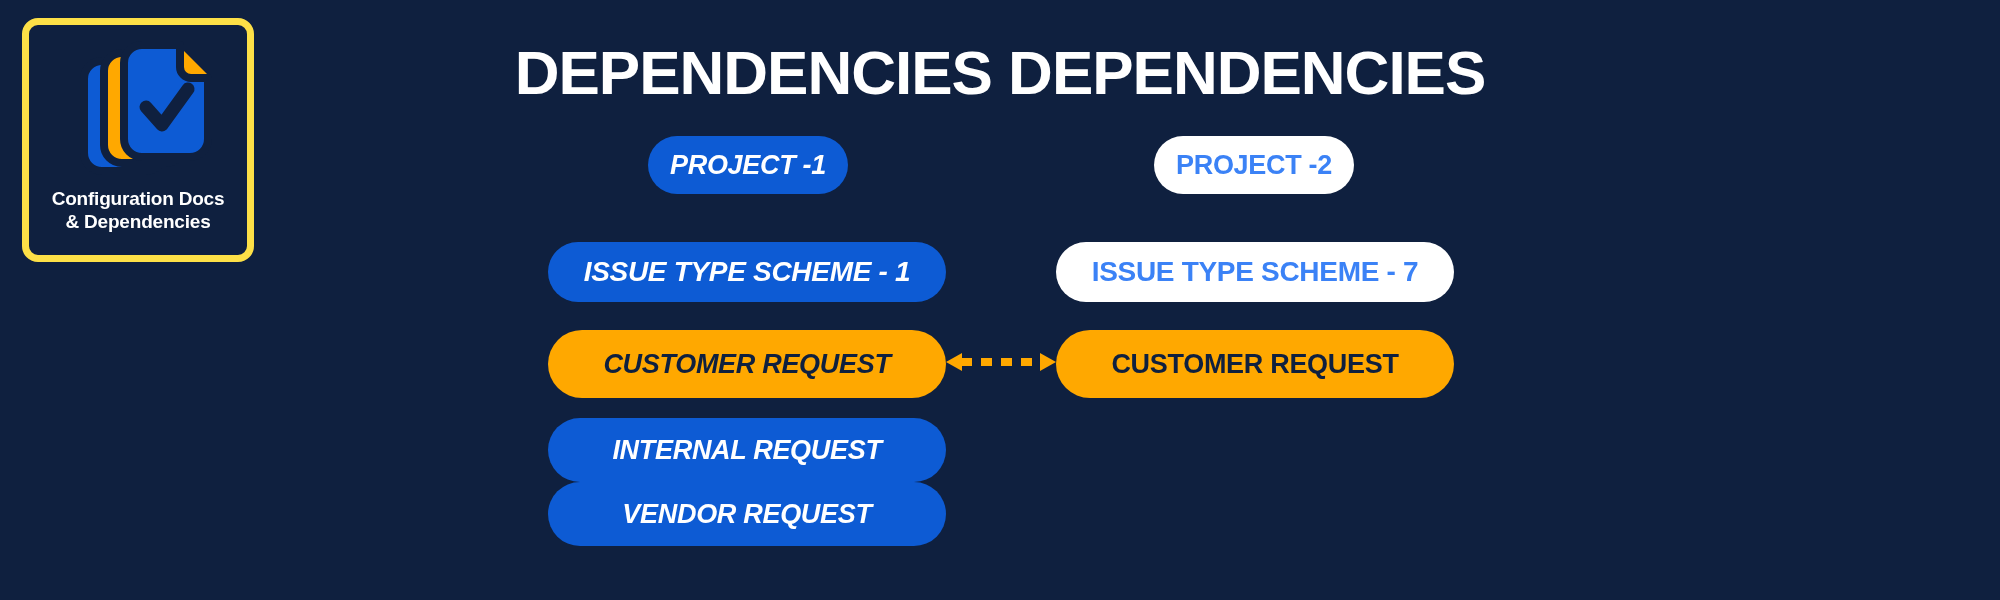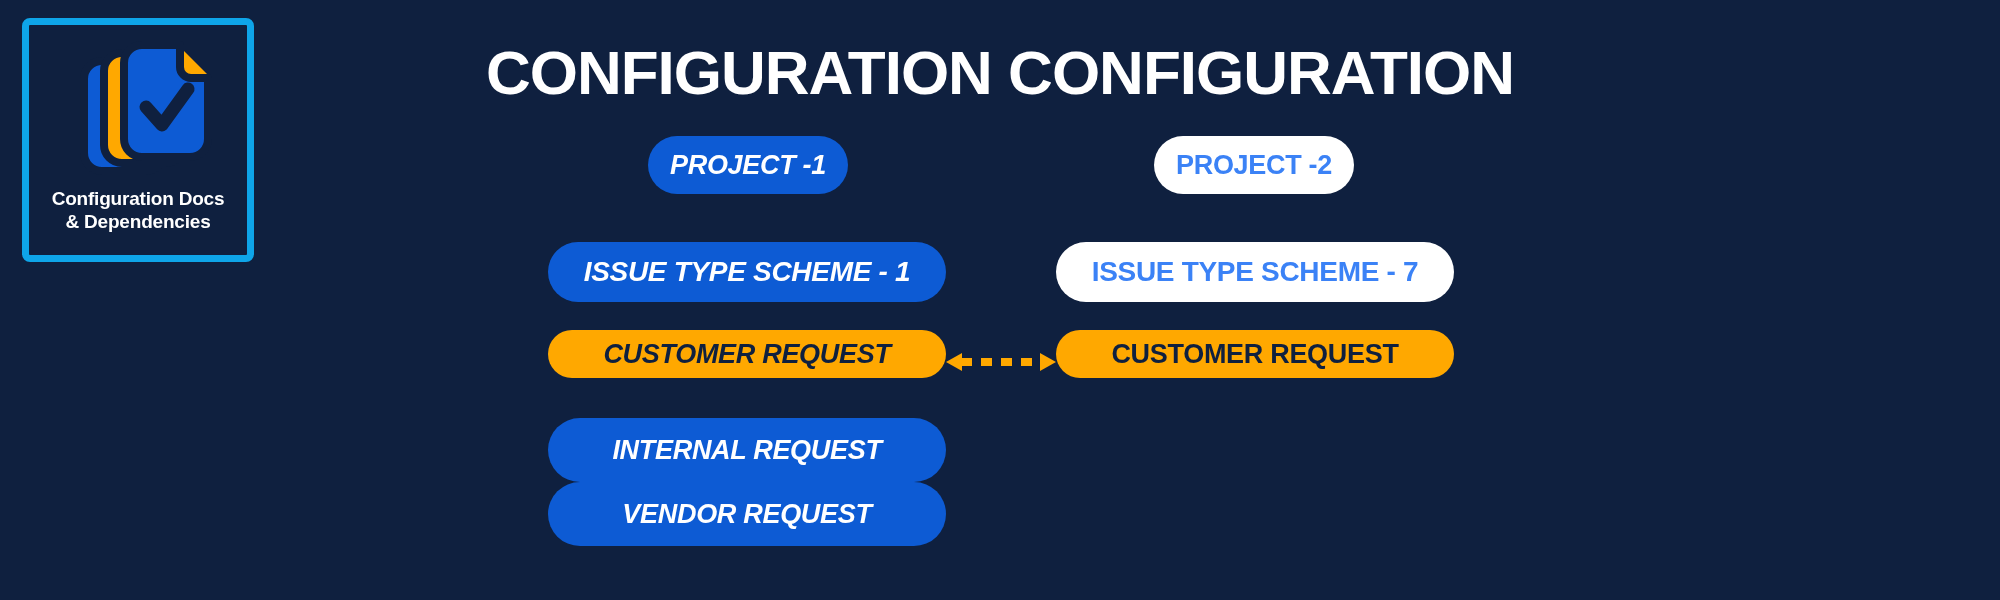--- a/index.html
+++ b/index.html
@@ -21,22 +21,22 @@
     background: #0f203f;
   }
 
   
   #icon-card {
     position: absolute;
     left: 22px;
     top: 18px;
     width: 232px;
     height: 244px;
-    border: 7px solid #0ea5e9;
-    border-radius: 8px;
+    border: 7px solid #fde047;
+    border-radius: 16px;
     background: #0f203f;
     box-sizing: border-box;
     display: flex;
     flex-direction: column;
     align-items: center;
     justify-content: flex-start;
     padding-top: 16px;
   }
   #icon-art {
     width: 152px;
@@ -95,21 +95,21 @@
 
   
   .col1 { left: 548px; width: 398px; font-style: italic; }
   .col2 { left: 1056px; width: 398px; }
 
   .row-project { top: 136px; height: 58px; font-size: 27px; }
   .row-project.col1 { left: 648px; width: 200px; }
   .row-project.col2 { left: 1154px; width: 200px; }
 
   .row-scheme  { top: 242px; height: 60px; font-size: 28px; }
-  .row-request { top: 330px; height: 48px; font-size: 27px; }
+  .row-request { top: 330px; height: 68px; font-size: 27px; }
   .row-third   { top: 418px; height: 64px; font-size: 27px; }
   .row-fourth  { top: 482px; height: 64px; font-size: 27px; }
 
   
   #link-arrow {
     position: absolute;
     left: 944px;
     top: 348px;
     width: 114px;
     height: 28px;
@@ -132,21 +132,21 @@
       <path d="M62 22 C62 12 70 4 80 4 L118 4 L118 26 C118 32 123 37 129 37 L146 37 L146 98 C146 108 138 116 128 116 L80 116 C70 116 62 108 62 98 Z" fill="#0d5bd4" stroke="#0f203f" stroke-width="8" stroke-linejoin="round"></path>
 
       <path d="M84 66 L100 84 L126 48" fill="none" stroke="#0f203f" stroke-width="13" stroke-linecap="round" stroke-linejoin="round"></path>
     </svg>
     <div id="icon-caption">
       <span>Configuration Docs</span>
       <span>&amp; Dependencies</span>
     </div>
   </div>
 
-  <div id="page-title">CONFIGURATION CONFIGURATION</div>
+  <div id="page-title">DEPENDENCIES DEPENDENCIES</div>
 
   <div id="diagram">
 
     <div class="pill blue row-project col1">PROJECT -1</div>
 
     <div class="pill blue row-scheme col1">ISSUE TYPE SCHEME - 1</div>
 
     <div class="pill amber row-request col1">CUSTOMER REQUEST</div>
 
     <div class="pill blue row-third col1">INTERNAL REQUEST</div>

